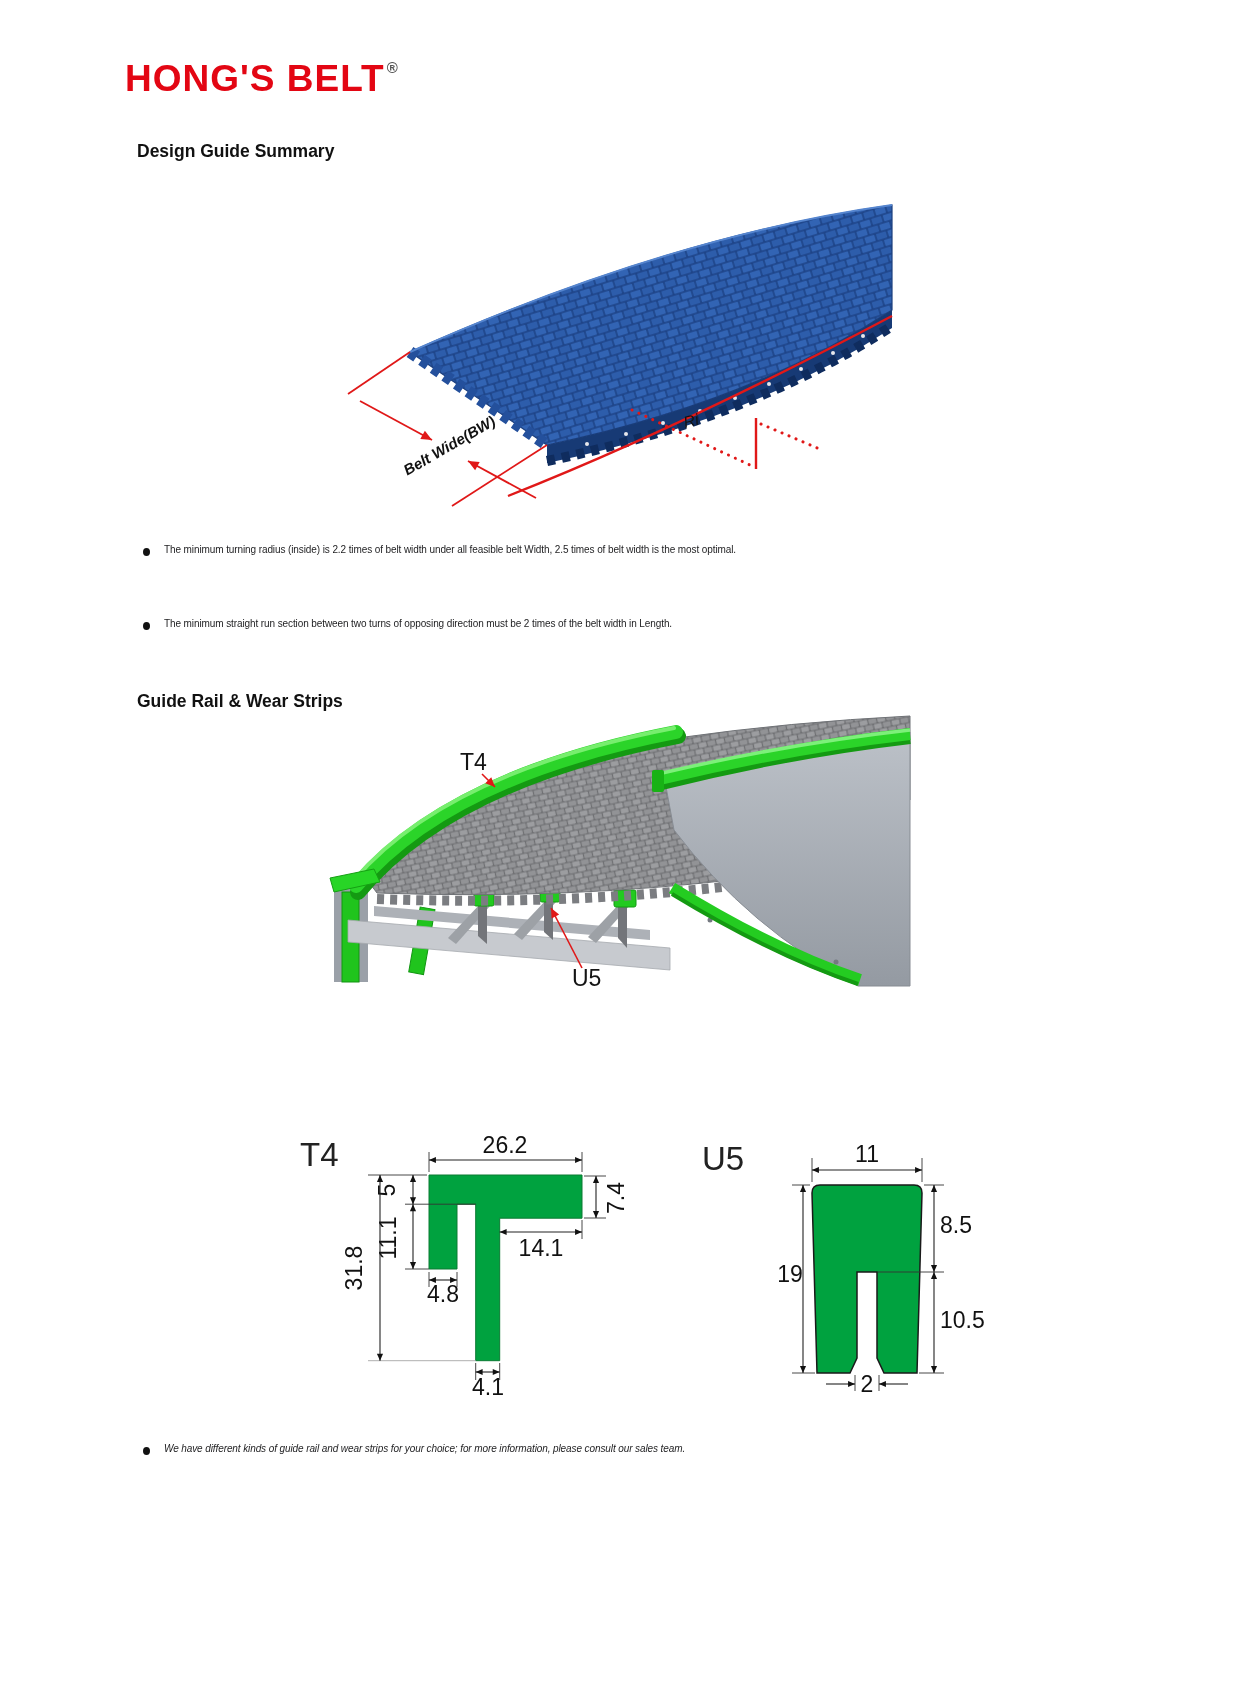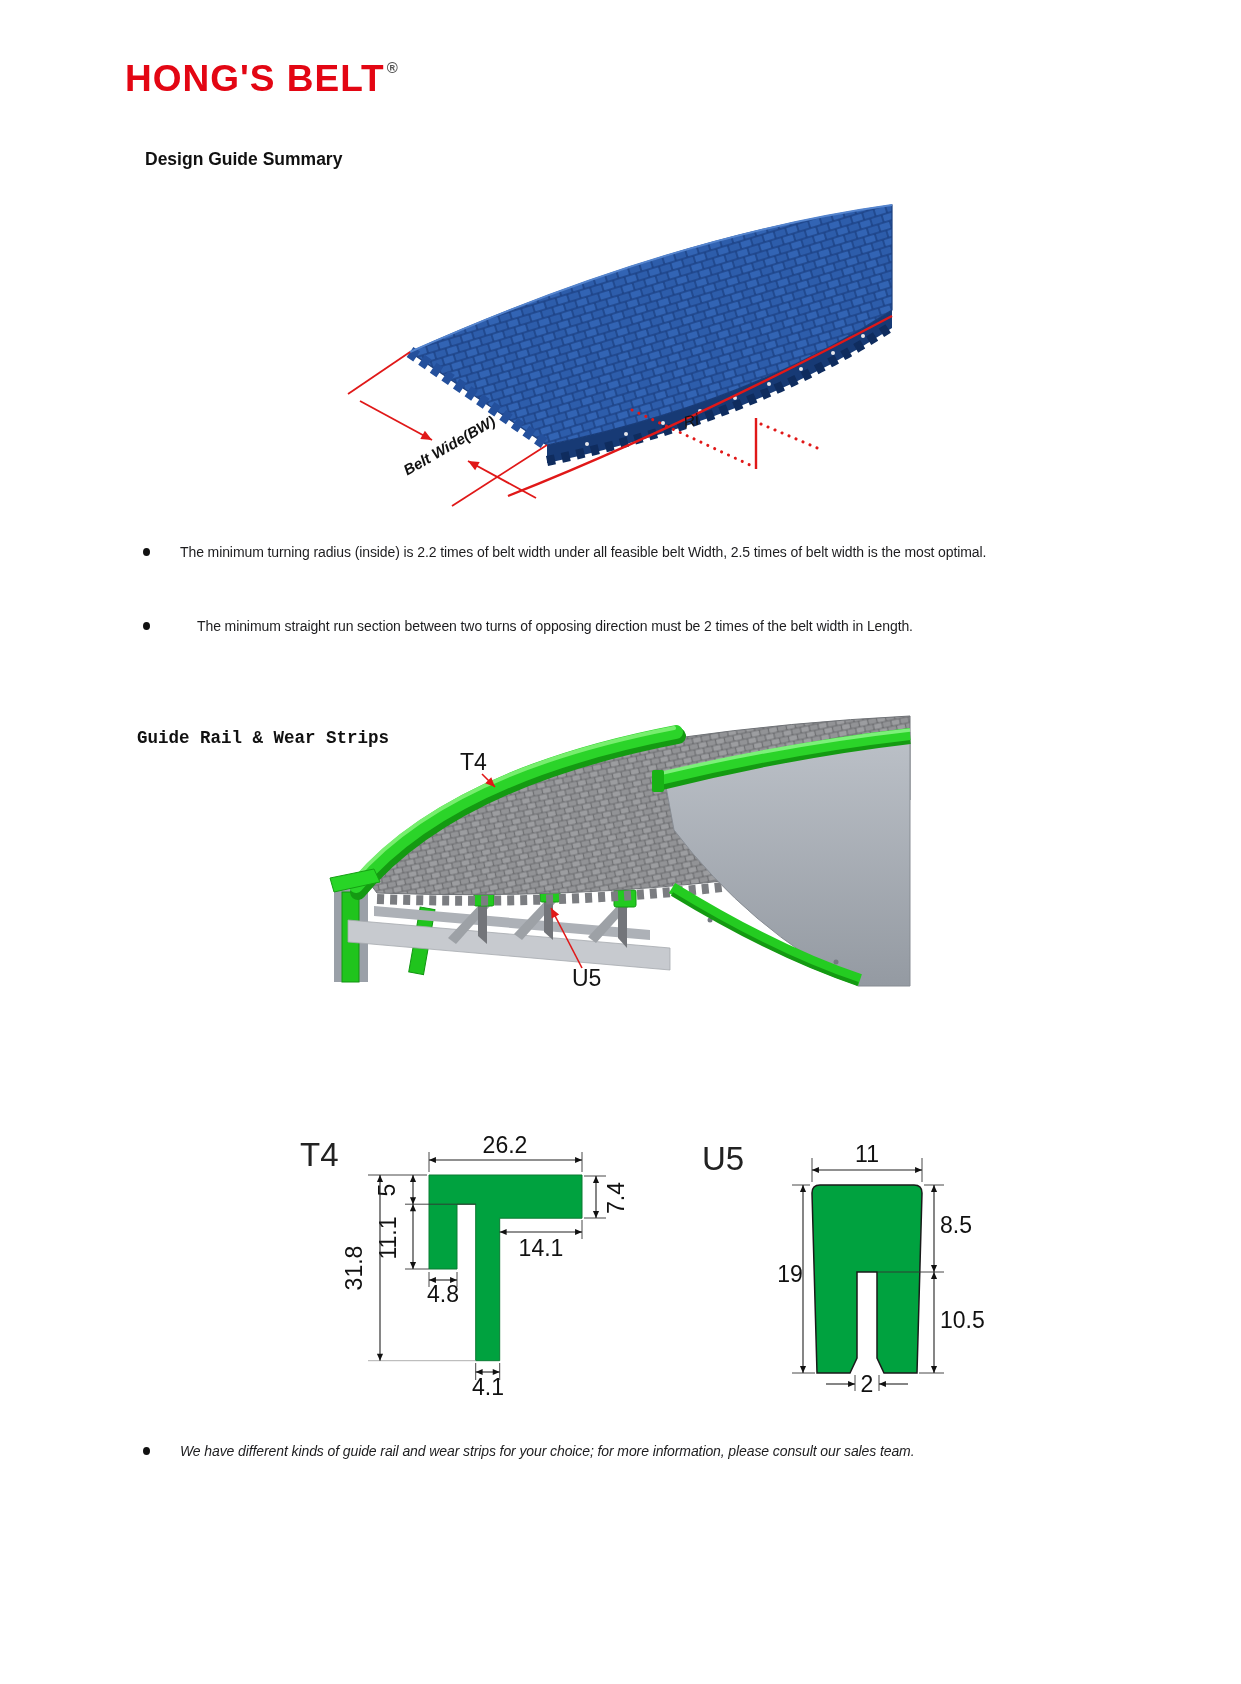--- a/index.html
+++ b/index.html
@@ -2,26 +2,26 @@
 <html><head>
 <meta charset="utf-8">
 <style>
   html,body{margin:0;padding:0;background:#ffffff;}
   .page{position:relative;width:1241px;height:1684px;background:#fff;overflow:hidden;
         font-family:"Liberation Sans", sans-serif;color:#1d1d1f;}
   .logo{position:absolute;left:125px;top:58px;font-size:37px;font-weight:800;
         letter-spacing:1px;color:#e30613;white-space:nowrap;}
   .logo .reg{font-size:15px;font-weight:700;color:#555;vertical-align:18px;margin-left:2px;}
   .h-sec{position:absolute;font-size:17.5px;font-weight:700;color:#111;white-space:nowrap;}
-  #h1{left:137px;top:149px;margin-left:8px;}
-  #h2{left:137px;top:728px;font-family:Liberation Mono, monospace;}
+  #h1{left:137px;top:141px;}
+  #h2{left:137px;top:691px;}
   .bullet-row{position:absolute;left:143px;display:flex;align-items:flex-start;white-space:nowrap;}
   .bullet-dot{width:7px;height:8px;border-radius:50%;background:#111;margin-top:4px;flex:0 0 auto;}
-  .bullet-text{margin-left:30px;font-size:14px;color:#1d1d1f;letter-spacing:-0.1px;}
-  #b1{top:544px;} #b2{top:581px;} #b3{top:618px;gap:17px;} #b4{top:1443px;font-style:italic;}
+  .bullet-text{margin-left:14px;font-size:10px;color:#1d1d1f;letter-spacing:-0.1px;}
+  #b1{top:544px;} #b2{top:581px;} #b3{top:618px;} #b4{top:1443px;font-style:italic;}
   svg{position:absolute;overflow:visible;}
   #fig1{left:340px;top:188px;}
   #fig2{left:330px;top:680px;}
   #t4d{left:280px;top:1120px;}
   #u5d{left:640px;top:1120px;}
   .dimtxt{font-family:"Liberation Sans",sans-serif;font-size:23px;fill:#111;}
   .protitle{font-family:"Liberation Sans",sans-serif;font-size:33px;fill:#222;}
   .callout{font-family:"Liberation Sans",sans-serif;font-size:23px;fill:#141414;}
   .dimln{stroke:#222;stroke-width:1.1;fill:none;}
   .extln{stroke:#333;stroke-width:0.9;fill:none;}

